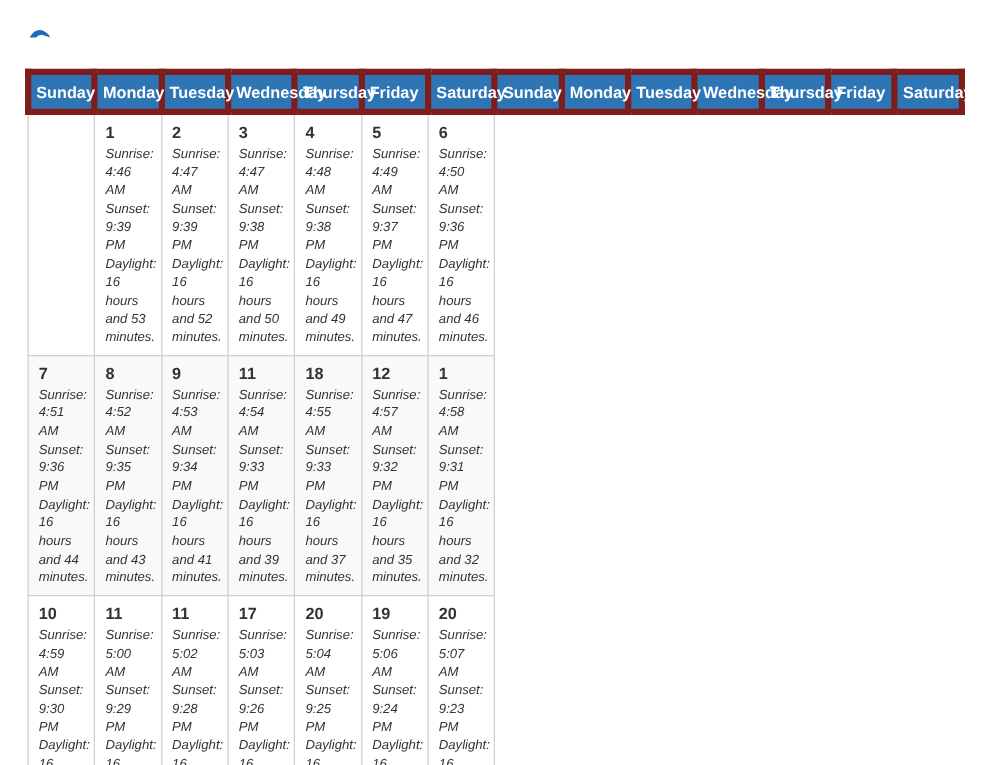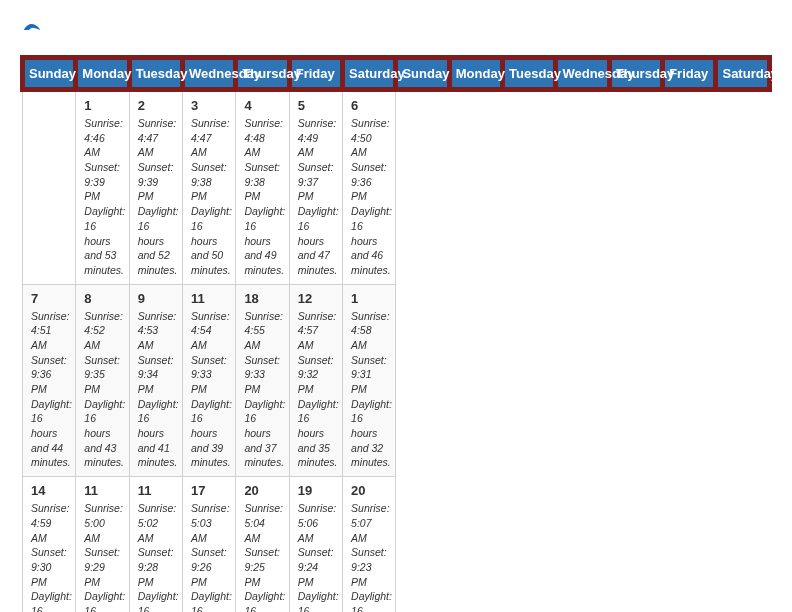--- a/index.html
+++ b/index.html
@@ -183,21 +183,21 @@
           <div class="day-number">12</div>
           <div class="day-info">Sunrise: 4:57 AM<br>Sunset: 9:32 PM<br>Daylight: 16 hours and 35 minutes.</div>
         </td>
         <td>
           <div class="day-number">1</div>
           <div class="day-info">Sunrise: 4:58 AM<br>Sunset: 9:31 PM<br>Daylight: 16 hours and 32 minutes.</div>
         </td>
       </tr>
       <tr>
         <td>
-          <div class="day-number">14</div>
+          <div class="day-number">10</div>
           <div class="day-info">Sunrise: 4:59 AM<br>Sunset: 9:30 PM<br>Daylight: 16 hours and 30 minutes.</div>
         </td>
         <td>
           <div class="day-number">11</div>
           <div class="day-info">Sunrise: 5:00 AM<br>Sunset: 9:29 PM<br>Daylight: 16 hours and 28 minutes.</div>
         </td>
         <td>
           <div class="day-number">11</div>
           <div class="day-info">Sunrise: 5:02 AM<br>Sunset: 9:28 PM<br>Daylight: 16 hours and 25 minutes.</div>
         </td>

